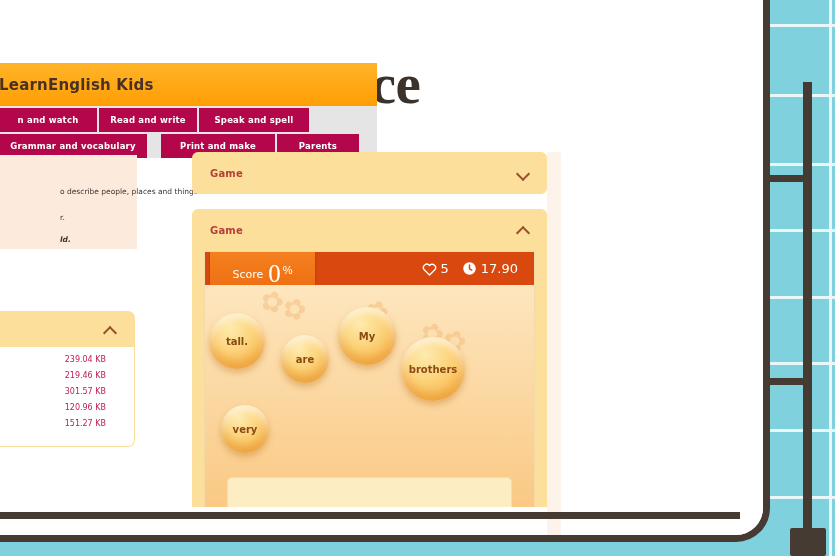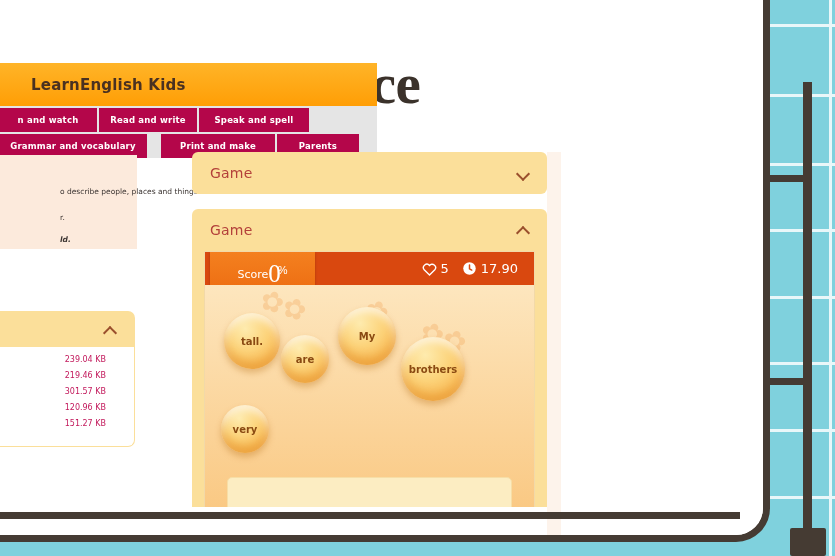--- a/index.html
+++ b/index.html
@@ -40,21 +40,21 @@
   }
 
   
   #site{position:absolute;left:-8px;top:56px;width:378px;}
   #site-header{
     background:linear-gradient(180deg,#FFB428 0%,#FF9E05 100%);
     height:43px;display:flex;align-items:center;
   }
   #site-logo{
     font-family:"DejaVu Sans", sans-serif;font-weight:bold;font-size:15px;
-    color:#4A3121;margin-left:32px;letter-spacing:0.2px;
+    color:#4A3121;margin-left:0;letter-spacing:0.2px;
   }
   #site-nav{background:#e5e5e5;display:flex;flex-wrap:wrap;padding-bottom:0;}
   .navitem{
     background:#B4064A;color:#fff;font-family:"DejaVu Sans", sans-serif;
     font-weight:bold;font-size:8.5px;letter-spacing:.2px;
     padding:7px 12px;margin:2px 2px 0 0;white-space:nowrap;
     display:flex;align-items:center;justify-content:center;
   }
 
   
@@ -92,42 +92,42 @@
   }
   .chev.up::before{transform:rotate(-135deg);top:5px;}
 
   
   #main-col{position:absolute;left:185px;top:145px;width:355px;}
   .acc{background:#FBDF9A;border-radius:6px;position:relative;}
   .acc-head{
     height:42px;display:flex;align-items:center;position:relative;
   }
   .acc-title{
-    color:#B3403A;font-family:"DejaVu Sans", sans-serif;font-weight:normal;
-    font-size:14px;margin-left:18px;letter-spacing:.2px;
+    color:#B3403A;font-family:"DejaVu Sans", sans-serif;font-weight:bold;
+    font-size:10px;margin-left:18px;letter-spacing:.2px;
   }
   .acc-chev{position:absolute;right:17px;top:14px;}
   #acc2{margin-top:15px;padding-bottom:0;border-radius:6px 6px 0 0;}
   #acc2-body{background:#FBDF9A;padding:0 12px 0 12px;}
 
   
   #game{
     position:relative;background:#FDF0D6;overflow:hidden;height:256px;
     border:1px solid #F2D9A8;border-bottom:none;box-sizing:border-box;
   }
   #score-bar{
     position:absolute;left:0;right:0;top:0;height:33px;
     background:#D9480F;display:flex;align-items:center;justify-content:flex-end;
     padding-right:16px;
   }
   #score-tab{
     position:absolute;left:5px;top:0;width:105px;height:47px;
     background:linear-gradient(180deg,#F4801F 0%,#EC6A10 100%);
     border-radius:0 0 5px 5px;display:flex;align-items:center;
-    justify-content:center;box-shadow:0 1px 3px rgba(0,0,0,.2);
+    justify-content:center;gap:5px;box-shadow:0 1px 3px rgba(0,0,0,.2);
   }
   #score-label{color:#fff;font-size:11px;font-family:"DejaVu Sans", sans-serif;
     margin-bottom:3px;}
   #score-value{color:#fff;font-size:25px;font-family:"Liberation Serif", serif;
     line-height:1;margin-bottom:4px;}
   #score-pct{color:#fff;font-size:11px;margin-bottom:12px;margin-left:-3px;}
   .stat{display:flex;align-items:center;gap:4px;color:#fff;
     font-size:13px;font-family:"DejaVu Sans", sans-serif;margin-left:13px;}
 
   #bubble-area{position:absolute;left:0;right:0;top:33px;bottom:0;
@@ -249,21 +249,21 @@
               <span id="score-label">Score</span>
               <span id="score-value">0</span>
               <span id="score-pct">%</span>
             </div>
 
             <div id="bubble-area">
               <div class="deco" style="left:55px;top:4px">✿✿</div>
               <div class="deco" style="left:215px;top:36px">✿✿</div>
               <div class="deco" style="left:160px;top:10px">✿</div>
 
-              <div class="bubble" style="left:19px;top:28px;width:56px;height:56px">tall.</div>
+              <div class="bubble" style="left:4px;top:28px;width:56px;height:56px">tall.</div>
               <div class="bubble" style="left:76px;top:50px;width:48px;height:48px">are</div>
               <div class="bubble" style="left:133px;top:22px;width:58px;height:58px">My</div>
               <div class="bubble" style="left:16px;top:120px;width:48px;height:48px">very</div>
               <div class="bubble" style="left:196px;top:52px;width:64px;height:64px">brothers</div>
 
               <div id="answer-box"></div>
             </div>
 
           </div>
         </div>

